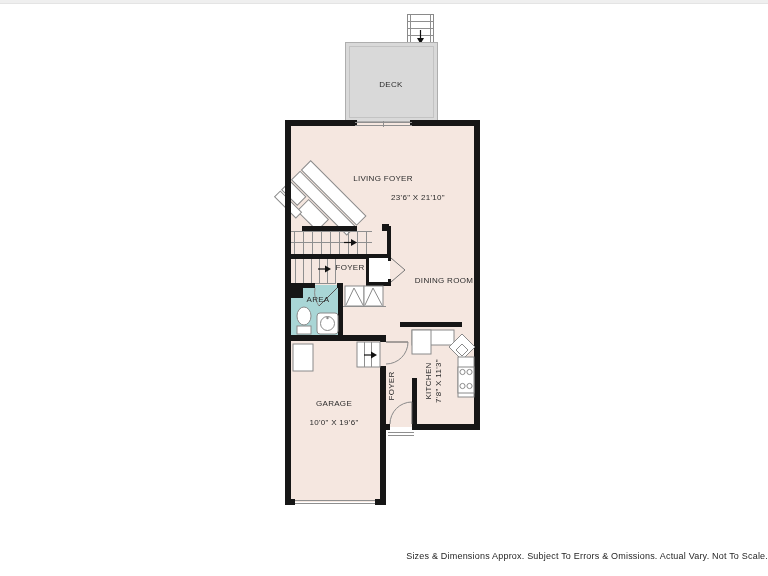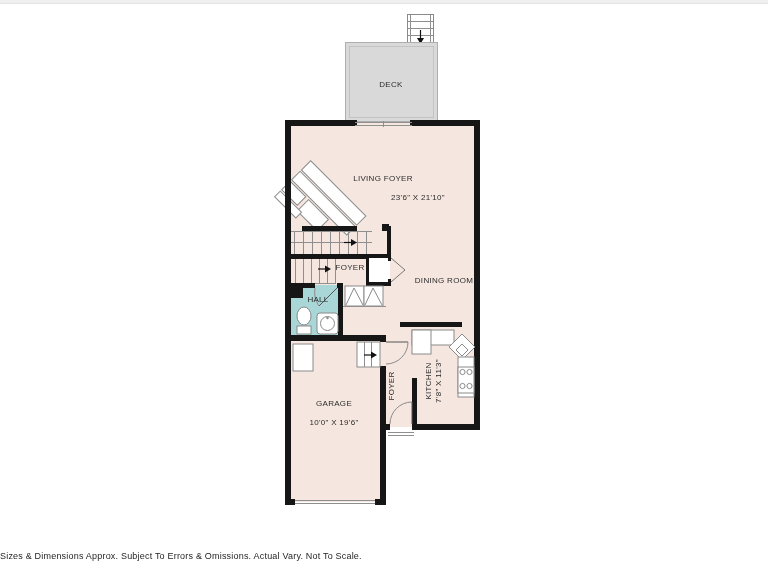--- a/index.html
+++ b/index.html
@@ -12,21 +12,21 @@
     --text:#2b2b2b;
   }
   html,body{margin:0;padding:0;background:#ffffff;}
   #stage{position:relative;width:768px;height:576px;background:#ffffff;overflow:hidden;
          font-family:Liberation Sans, sans-serif;}
   svg{position:absolute;left:0;top:0;}
   .lbl{position:absolute;transform:translate(-50%,-50%);font-size:8px;letter-spacing:.3px;
        color:var(--text);white-space:nowrap;line-height:8px;}
   .lbl.rot{transform:translate(-50%,-50%) rotate(-90deg);text-align:center;}
   .lbl .sub{display:block;margin-top:2px;}
-  #disclaimer{position:absolute;left:0;top:551px;width:768px;text-align:left;
+  #disclaimer{position:absolute;left:0;top:551px;width:768px;text-align:right;
               font-size:9px;color:#1f1f1f;letter-spacing:.2px;}
   
   .wall{fill:var(--wall);}
   .floor{fill:var(--floor);}
   .deckfill{fill:var(--deck);}
   .bathfill{fill:var(--bath);}
   .tl{stroke:var(--thin);stroke-width:1;fill:none;}
   .fx{stroke:var(--fixture);stroke-width:1;fill:#ffffff;}
   .fxn{stroke:var(--fixture);stroke-width:1;fill:none;}
   .arrow{fill:#111;}
@@ -211,20 +211,20 @@
     <polygon points="371,351.5 371,358.5 377,355" class="arrow"></polygon>
   </g>
 
 </svg>
 
   <span class="lbl" style="left:391px;top:85px">DECK</span>
   <span class="lbl" style="left:383px;top:179px">LIVING FOYER</span>
   <span class="lbl" style="left:418px;top:198px">23'6" X 21'10"</span>
   <span class="lbl" style="left:444px;top:281px">DINING ROOM</span>
   <span class="lbl" style="left:350px;top:268px">FOYER</span>
-  <span class="lbl" style="left:318px;top:300px">HALL</span>
+  <span class="lbl" style="left:318px;top:300px">AREA</span>
   <span class="lbl rot" style="left:392px;top:386px">FOYER</span>
   <span class="lbl rot" style="left:434px;top:381px"><span>KITCHEN</span><span class="sub">7'8" X 11'3"</span></span>
   <span class="lbl" style="left:334px;top:404px">GARAGE</span>
   <span class="lbl" style="left:334px;top:423px">10'0" X 19'6"</span>
 
   <div id="disclaimer">Sizes &amp; Dimensions Approx. Subject To Errors &amp; Omissions. Actual Vary. Not To Scale.</div>
 </div>
 
 </body></html>

